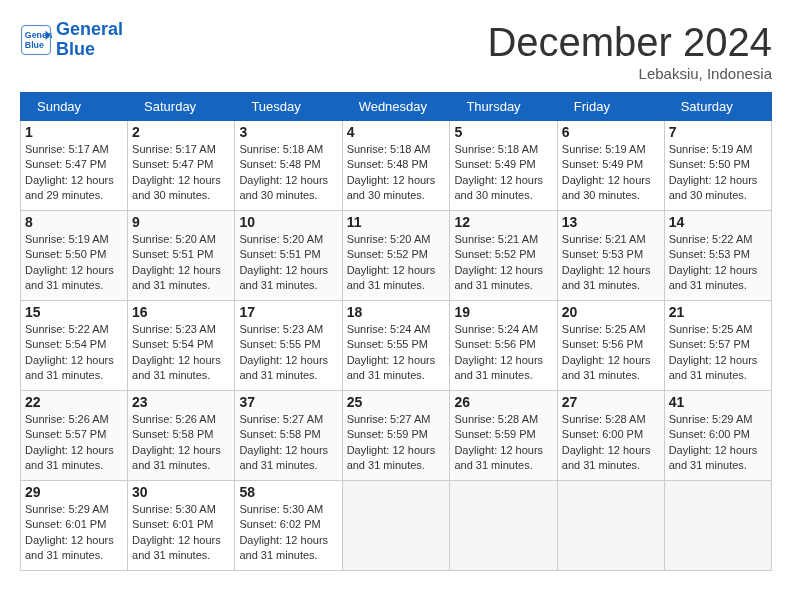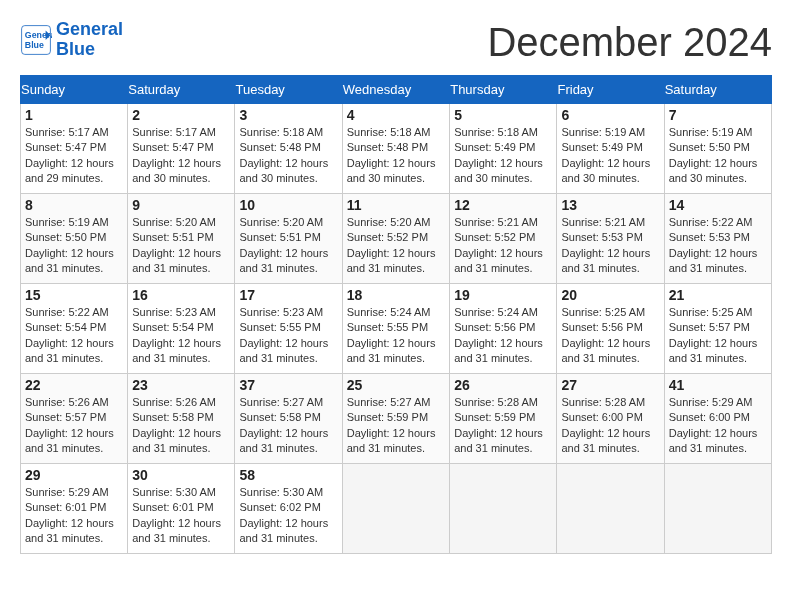--- a/index.html
+++ b/index.html
@@ -44,21 +44,21 @@
       color: #555;
     }
     .calendar {
       width: 100%;
       border-collapse: collapse;
       font-size: 11px;
     }
     .calendar th {
       background: #1565c0;
       color: #fff;
-      padding: 6px 0;
+      padding: 6px 16px;
       text-align: left;
       font-size: 13px;
       font-weight: normal;
       border: 1px solid #1565c0;
     }
     .calendar td {
       vertical-align: top;
       border: 1px solid #ccc;
       padding: 3px 4px;
       width: 108px;
@@ -95,20 +95,21 @@
       <text x="6" y="30" font-size="11" font-weight="bold" fill="#1565c0">Blue</text>
       <polygon points="32,8 38,14 32,20" fill="#1565c0"></polygon>
     </svg>
     <div class="logo-text">
       <div><span>General</span></div>
       <div><span>Blue</span></div>
     </div>
   </div>
   <div class="title-block">
     <div class="month-title">December 2024</div>
+    <div class="location">Lebaksiu, Indonesia</div>
   </div>
 </div>
 
 <table class="calendar">
   <thead>
     <tr>
     <th>Sunday</th>
         <th>Saturday</th>
         <th>Tuesday</th>
         <th>Wednesday</th>

